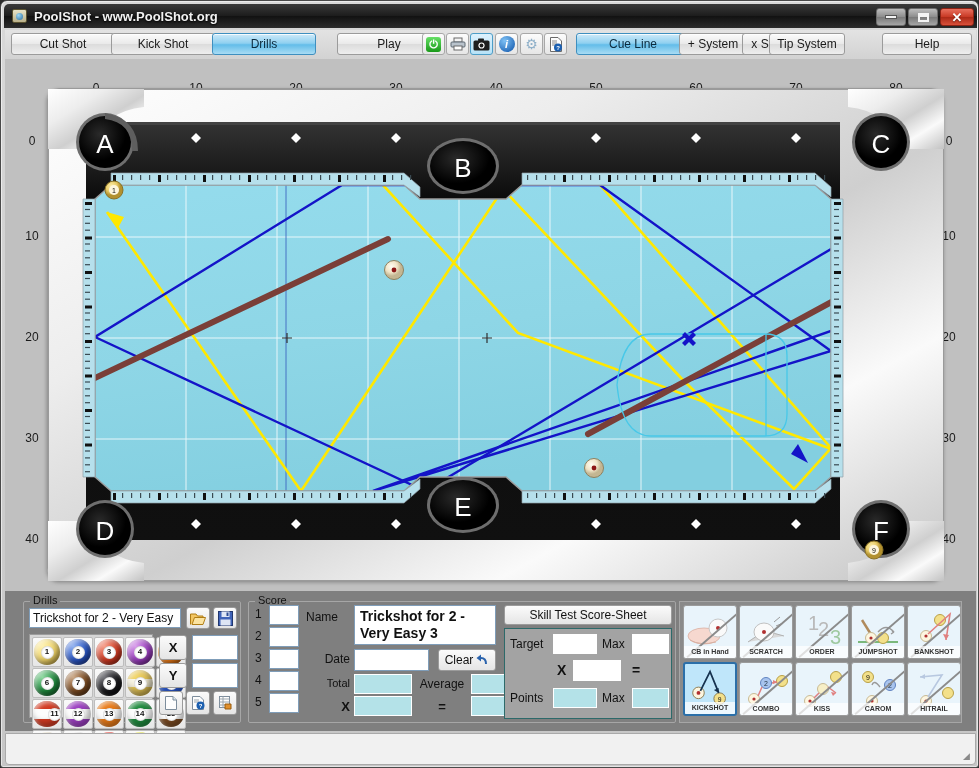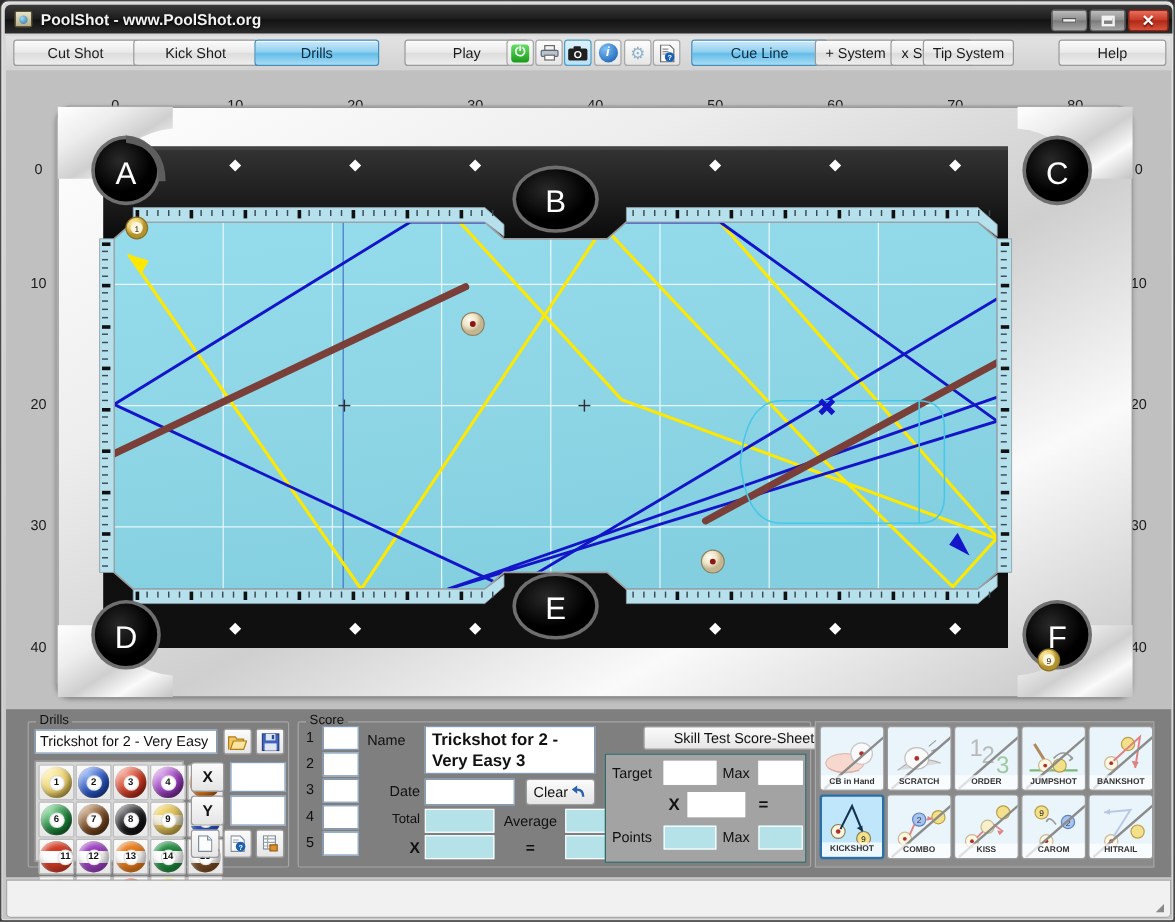--- a/index.html
+++ b/index.html
@@ -879,21 +879,21 @@
       <div style="position:absolute;left:57px;top:75px;width:44px;text-align:right;font-size:11px;color:#111;">Total</div>
       <div class="cyanin" style="position:absolute;left:105px;top:72px;width:58px;height:20px;"></div>
       <div style="position:absolute;left:166px;top:75px;width:54px;text-align:center;font-size:12px;color:#111;">Average</div>
       <div class="cyanin" style="position:absolute;left:222px;top:72px;width:58px;height:20px;"></div>
 
       <div style="position:absolute;left:57px;top:97px;width:44px;text-align:right;font-size:13px;font-weight:bold;color:#111;">X</div>
       <div class="cyanin" style="position:absolute;left:105px;top:94px;width:58px;height:20px;"></div>
       <div style="position:absolute;left:166px;top:97px;width:54px;text-align:center;font-size:13px;font-weight:bold;color:#111;">=</div>
       <div class="cyanin" style="position:absolute;left:222px;top:94px;width:58px;height:20px;"></div>
 
-      <div class="sqbtn" style="position:absolute;left:255px;top:3px;width:168px;height:20px;font-weight:normal;font-size:12px;margin-left:32px;">Skill Test Score-Sheet</div>
+      <div class="sqbtn" style="position:absolute;left:255px;top:3px;width:168px;height:20px;font-weight:normal;font-size:12px;">Skill Test Score-Sheet</div>
       <div style="position:absolute;left:255px;top:26px;width:168px;height:91px;background:#a3a3a3;
                   border:1px solid #2d6a6a;box-sizing:border-box;">
         <div style="position:absolute;left:5px;top:8px;font-size:12px;color:#111;">Target</div>
         <input class="txtin" style="position: absolute; left: 48px; top: 5px; width: 44px; height: 20px; border: 1px solid rgb(255, 255, 255);" value="">
         <div style="position:absolute;left:97px;top:8px;font-size:12px;color:#111;">Max</div>
         <input class="txtin" style="position: absolute; left: 127px; top: 5px; width: 37px; height: 20px; border: 1px solid rgb(255, 255, 255);" value="">
 
         <div style="position:absolute;left:52px;top:33px;font-size:14px;font-weight:bold;color:#111;">X</div>
         <input class="txtin" style="position: absolute; left: 68px; top: 31px; width: 48px; height: 21px; border: 1px solid rgb(255, 255, 255);" value="">
         <div style="position:absolute;left:127px;top:33px;font-size:14px;font-weight:bold;color:#111;">=</div>

